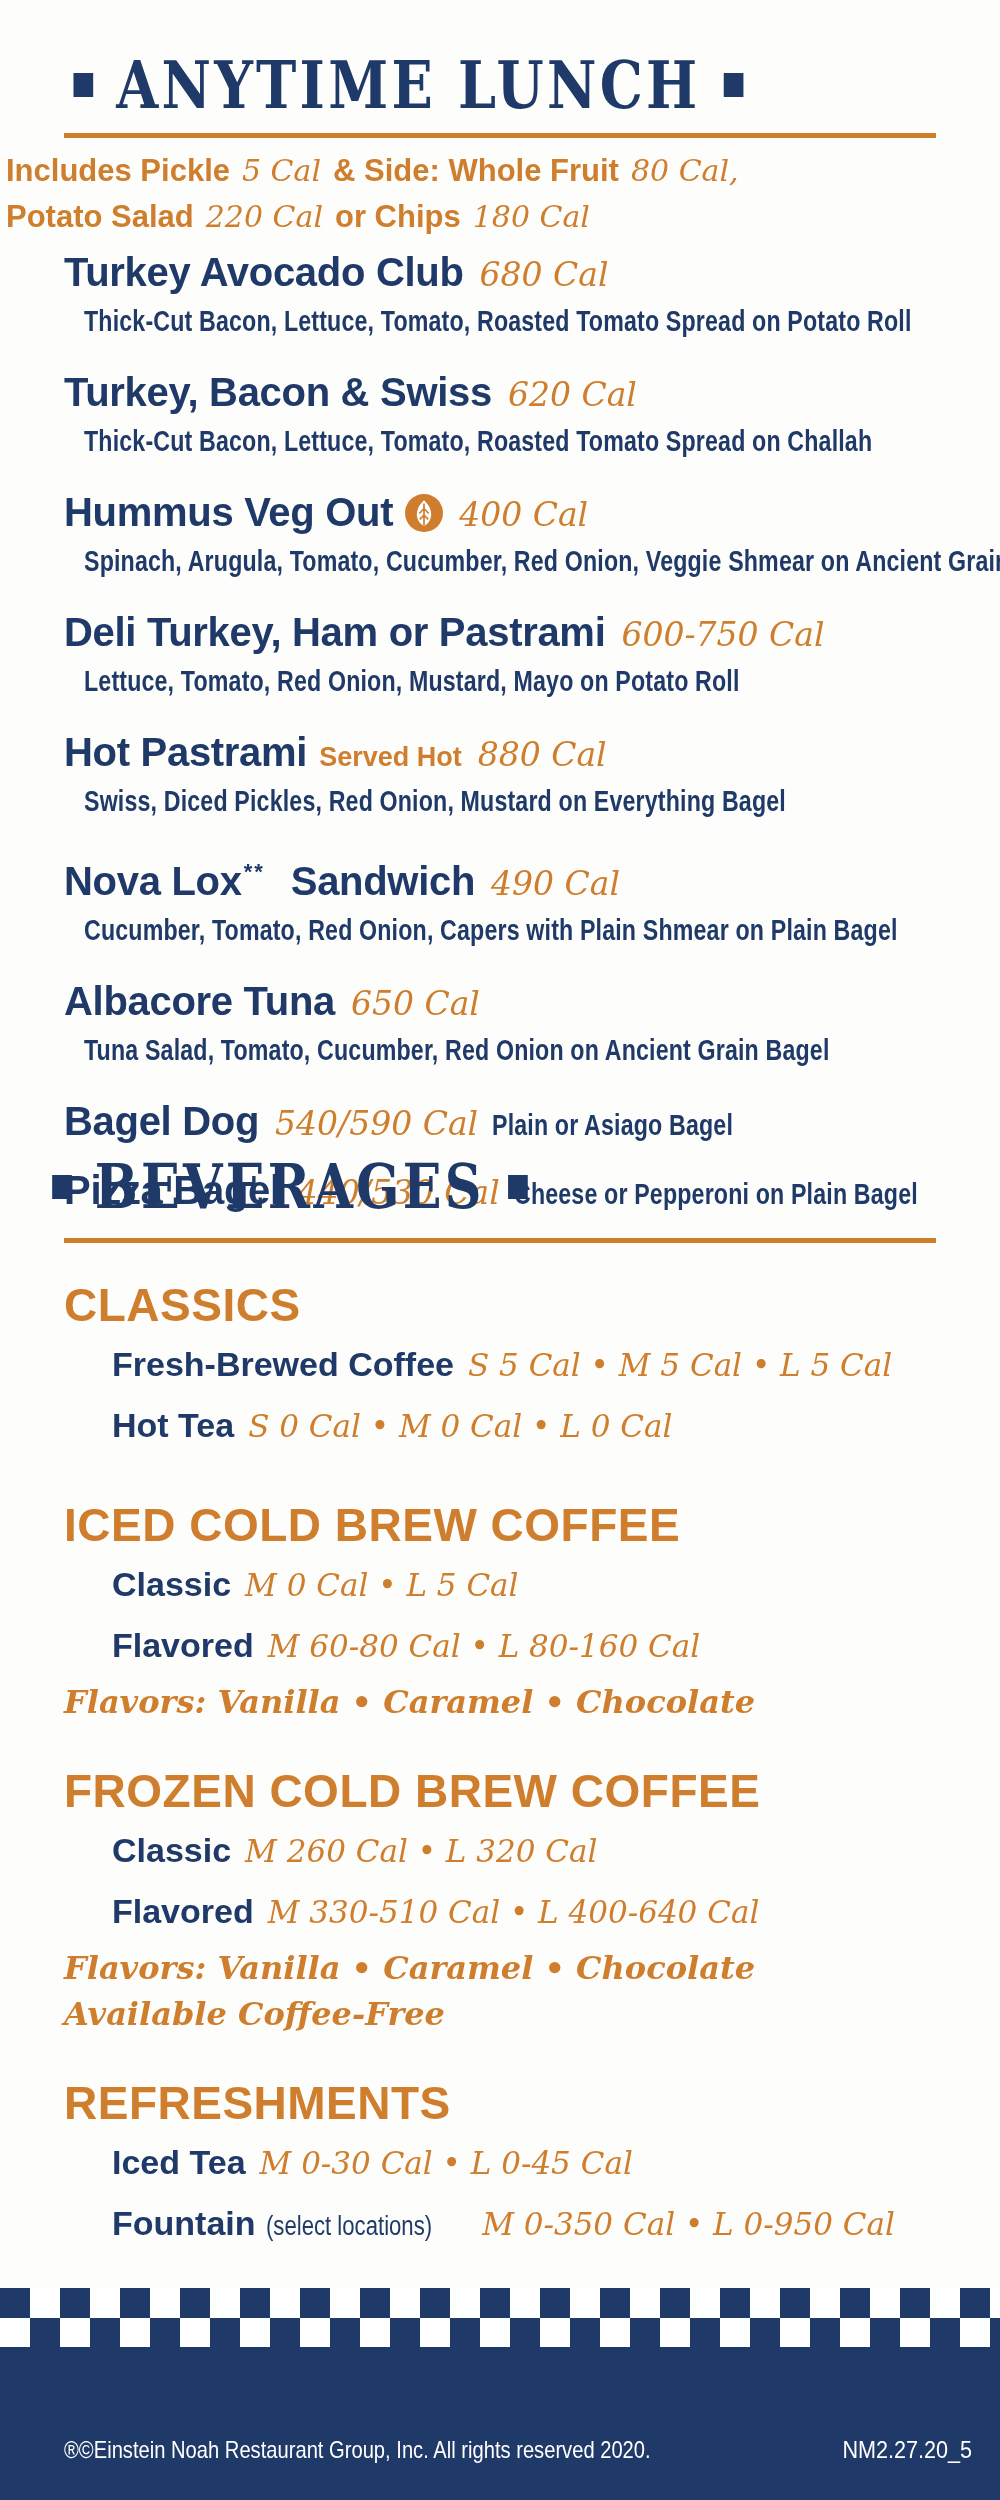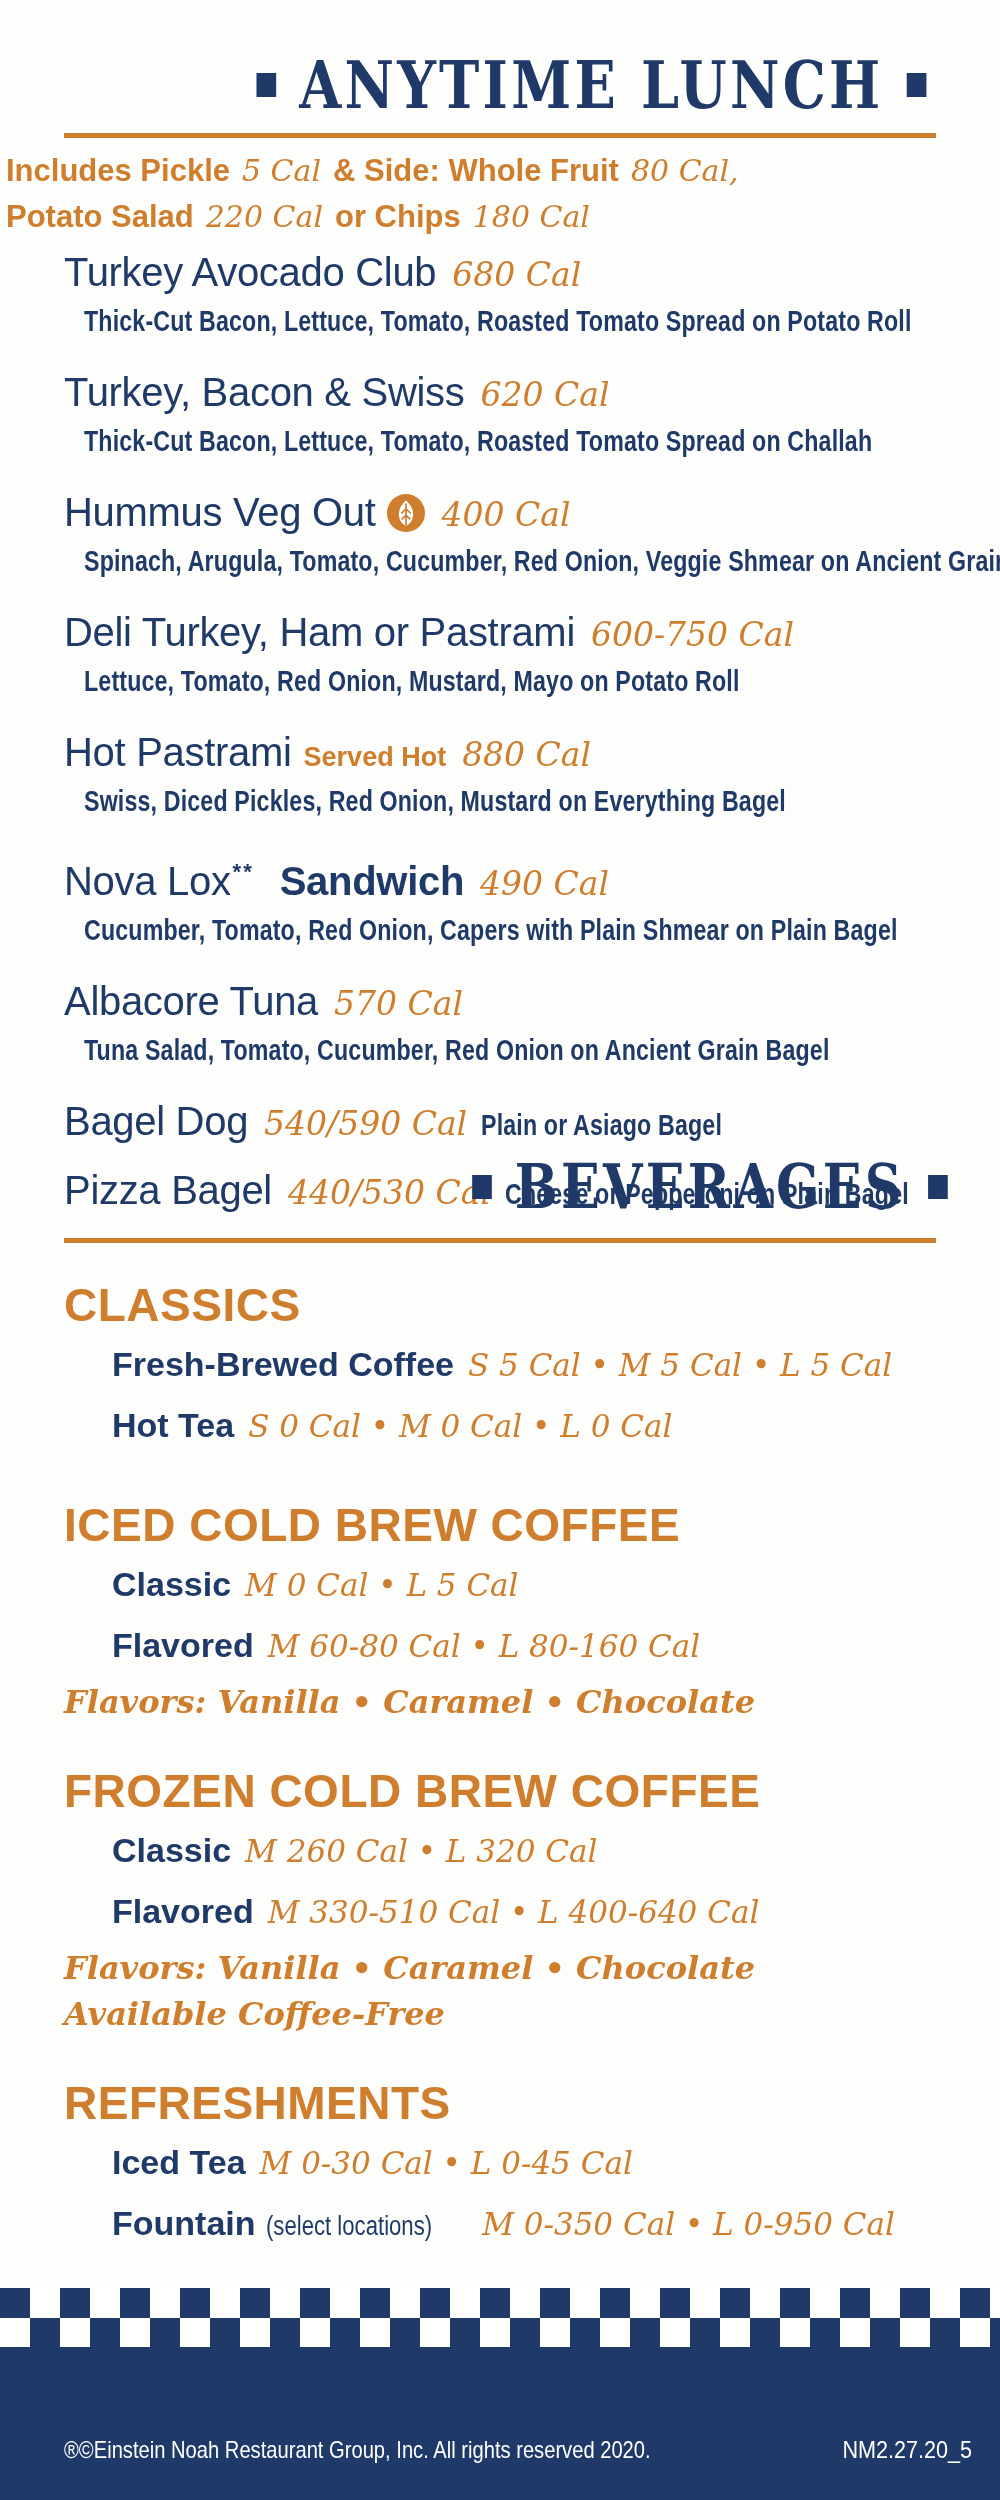--- a/index.html
+++ b/index.html
@@ -5,21 +5,21 @@
   :root{
     --navy:#1F3A68;
     --orange:#CE7E2D;
     --bg:#FDFDFB;
   }
   html,body{margin:0;padding:0;}
   body{background:#ffffff;font-family:"Liberation Sans",sans-serif;}
   .page{position:relative;width:1000px;height:2500px;background:var(--bg);overflow:hidden;}
 
   
-  .title-row{position:absolute;left:0;width:100%;display:flex;justify-content:flex-end;}
+  .title-row{position:absolute;left:0;width:100%;display:flex;justify-content:flex-start;}
   .title-row.lunch{top:52px;}
   .title-row.bev{top:1156px;}
   .deco-title{display:inline-flex;align-items:center;gap:28px;transform:scaleX(0.82);
     font-family:"DejaVu Serif",serif;font-weight:bold;color:var(--navy);}
   .title-sq{width:24px;height:24px;background:var(--navy);flex:0 0 auto;}
   .title-text{font-size:66px;line-height:1;letter-spacing:4px;white-space:nowrap;}
   .title-row.bev .title-text{font-size:62px;}
 
   .rule{position:absolute;left:64px;width:872px;height:5px;background:var(--orange);}
   .rule.r1{top:133px;}
@@ -29,21 +29,21 @@
   .includes{position:absolute;top:150px;left:0;width:100%;}
   .inc-line{line-height:41px;white-space:nowrap;}
   .inc-label{font-size:31px;font-weight:bold;color:var(--orange);margin:0 6px;}
   .inc-cal{font-family:"DejaVu Serif",serif;font-style:italic;font-size:30px;color:var(--orange);margin:0 6px;}
 
   
   .items{position:absolute;top:250px;left:64px;width:896px;}
   .item{margin-bottom:26px;}
   .item.single{margin-bottom:16px;}
   .item-name-line{line-height:44px;white-space:nowrap;}
-  .item-name{font-size:40px;font-weight:normal;color:var(--navy);letter-spacing:-0.3px;}
+  .item-name{font-size:40px;font-weight:bold;color:var(--navy);letter-spacing:-0.3px;}
   .name-sup{font-size:22px;font-weight:bold;color:var(--navy);vertical-align:16px;letter-spacing:2px;margin-left:2px;}
   .name-rest{font-size:40px;font-weight:bold;color:var(--navy);letter-spacing:-0.3px;margin-left:26px;}
   .item-cal{font-family:"DejaVu Serif",serif;font-style:italic;font-size:33px;color:var(--orange);margin-left:16px;}
   .item-badge{font-size:27px;font-weight:bold;color:var(--orange);margin-left:12px;}
   .item-desc{line-height:36px;margin-left:20px;}
   .cond{display:inline-block;transform:scaleX(0.8);transform-origin:left center;white-space:nowrap;}
   .item-desc .cond{font-size:29px;font-weight:bold;color:var(--navy);letter-spacing:0.2px;}
   .desc-inline{display:inline-block;transform:scaleX(0.8);transform-origin:left center;
     font-size:29px;font-weight:bold;color:var(--navy);letter-spacing:0.2px;margin-left:14px;white-space:nowrap;}
   .veg-icon{vertical-align:-6px;margin-left:12px;}
@@ -135,21 +135,21 @@
 
     <div class="item">
       <div class="item-name-line">
         <span class="item-name">Nova Lox</span><span class="name-sup">**</span><span class="name-rest">Sandwich</span><span class="item-cal">490 Cal</span>
       </div>
       <div class="item-desc"><span class="cond">Cucumber, Tomato, Red Onion, Capers with Plain Shmear on Plain Bagel</span></div>
     </div>
 
     <div class="item">
       <div class="item-name-line">
-        <span class="item-name">Albacore Tuna</span><span class="item-cal">570 Cal</span>
+        <span class="item-name">Albacore Tuna</span><span class="item-cal">650 Cal</span>
       </div>
       <div class="item-desc"><span class="cond">Tuna Salad, Tomato, Cucumber, Red Onion on Ancient Grain Bagel</span></div>
     </div>
 
     <div class="item single">
       <div class="item-name-line">
         <span class="item-name">Bagel Dog</span><span class="item-cal">540/590 Cal</span><span class="desc-inline">Plain or Asiago Bagel</span>
       </div>
     </div>
 

